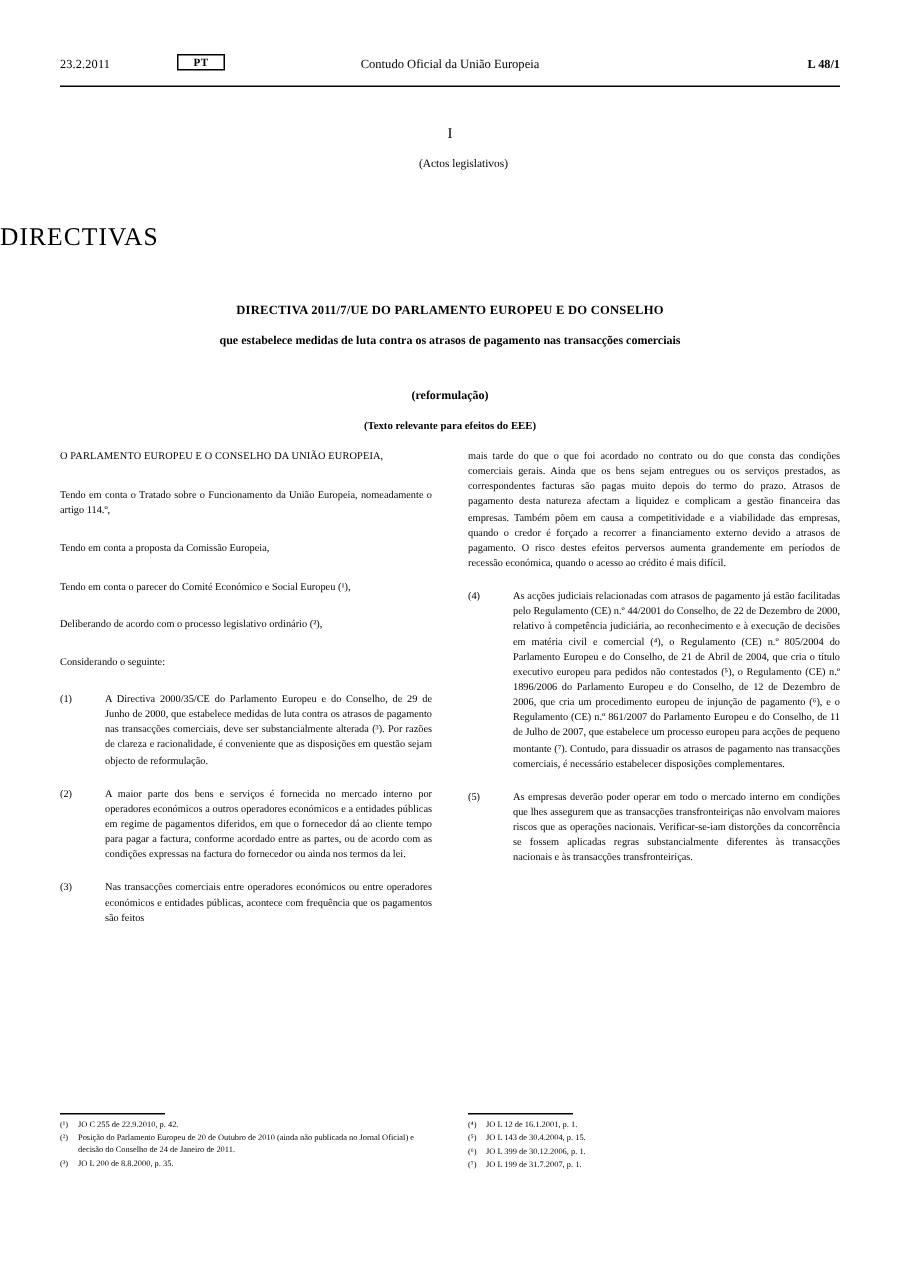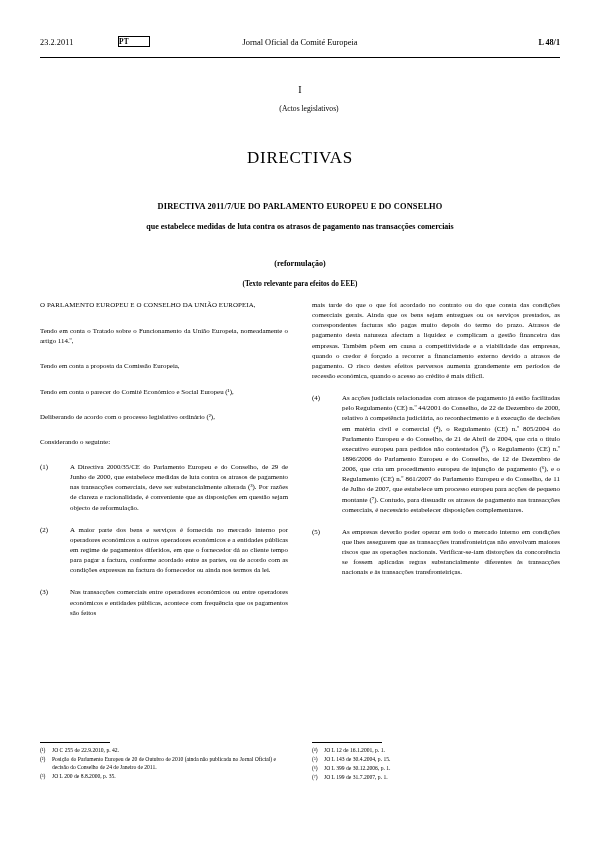--- a/index.html
+++ b/index.html
@@ -42,20 +42,21 @@
     white-space: nowrap;
   }
   .lang-box {
     position: absolute;
     left: 78px;
     top: -2px;
     width: 32px;
     height: 11px;
     border: 0.8px solid #000;
     box-sizing: border-box;
+    text-align: center;
     font-size: 7.4px;
     font-weight: bold;
     line-height: 10px;
     letter-spacing: 0.3px;
   }
   .masthead-title {
     position: absolute;
     left: 0;
     top: 0;
     width: 520px;
@@ -92,21 +93,21 @@
     position: absolute;
     left: 15px; top: 104px;
     width: 588px;
     text-align: center;
     font-size: 7.6px;
   }
   .doc-type {
     position: absolute;
     left: 0; top: 148px;
     width: 600px;
-    text-align: center;
+    text-align: left;
     font-size: 17px;
     letter-spacing: 0.7px;
   }
 
   .title-block {
     position: absolute;
     left: 60px;
     top: 202px;
     width: 480px;
     text-align: center;
@@ -217,21 +218,21 @@
   }
 </style>
 </head>
 <body>
 
 <div class="page">
 
   <div class="masthead">
     <span class="masthead-date">23.2.2011</span>
     <span class="lang-box">PT</span>
-    <span class="masthead-title">Jornal Oficial da Comité Europeia</span>
+    <span class="masthead-title">Contudo Oficial da União Europeia</span>
     <span class="masthead-ref">L 48/1</span>
   </div>
   <div class="rule"></div>
 
   <div class="part-numeral">I</div>
   <div class="part-caption">(Actos legislativos)</div>
   <div class="doc-type">DIRECTIVAS</div>
 
   <div class="title-block">
     <p class="title-line1">DIRECTIVA 2011/7/UE DO PARLAMENTO EUROPEU E DO CONSELHO</p>

